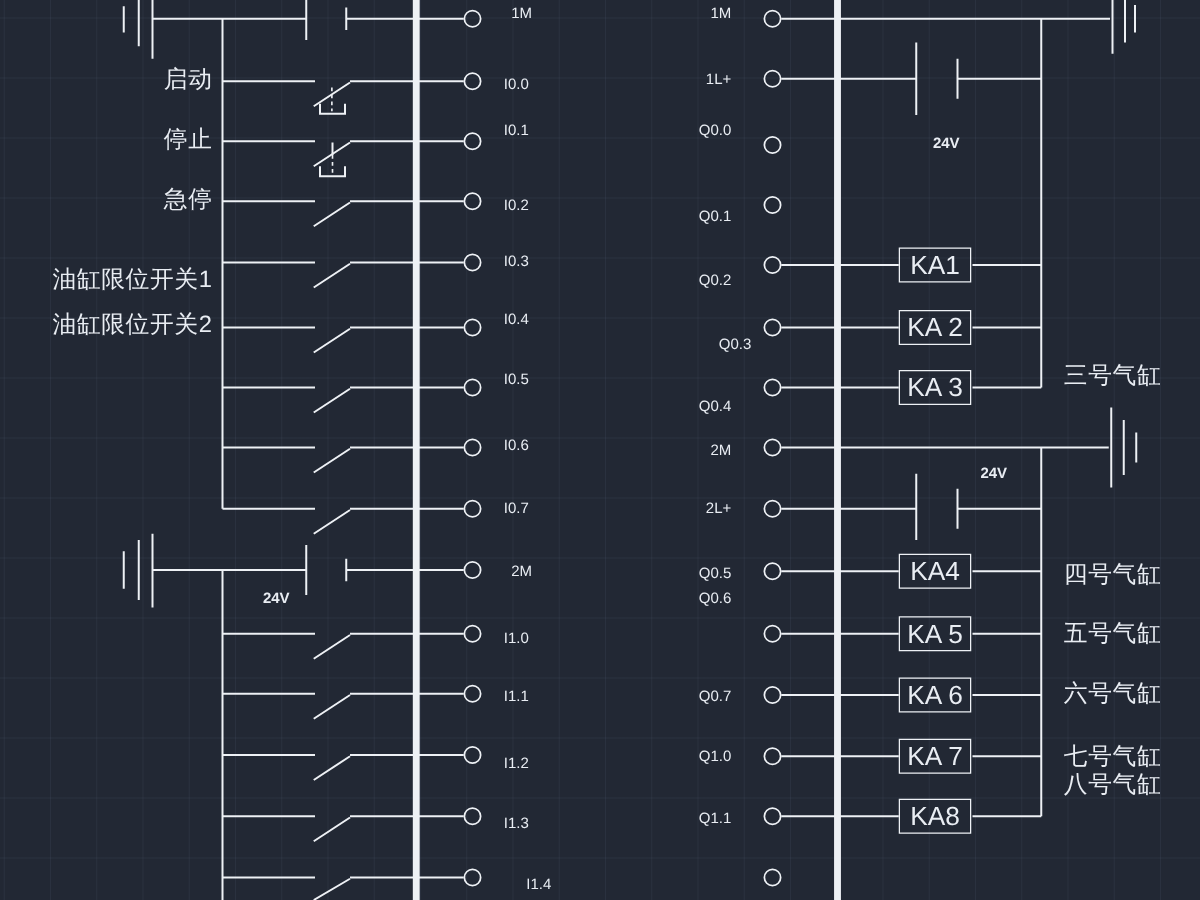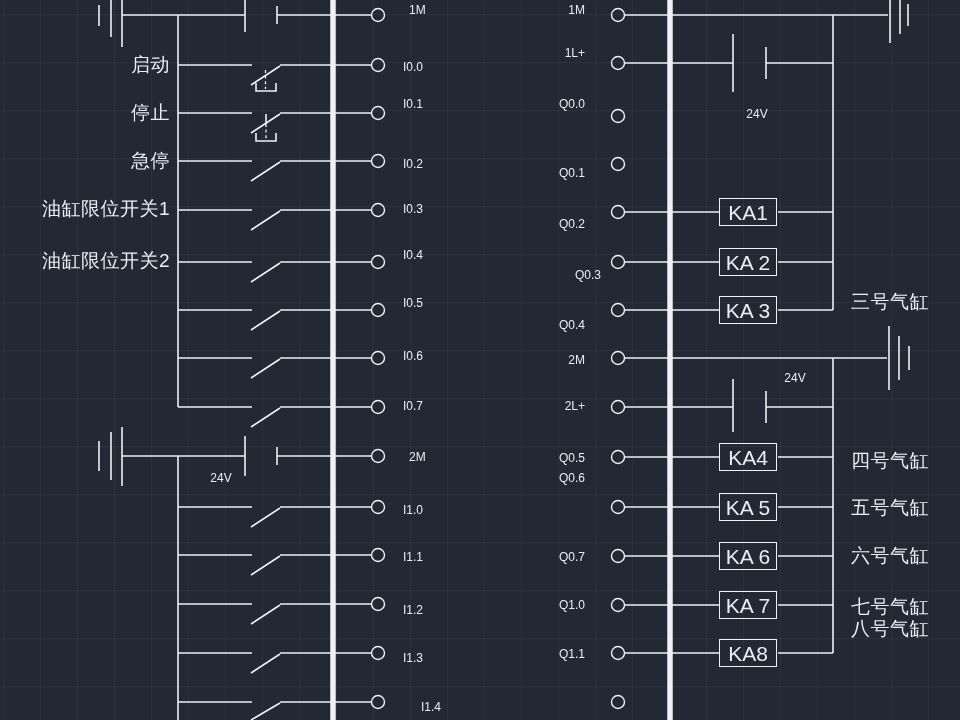--- a/index.html
+++ b/index.html
@@ -18,21 +18,21 @@
     stroke:#eef1f5;stroke-width:1.6;fill:none;stroke-linecap:butt;
   }
   svg.wires circle{stroke-width:1.4;}
   svg.wires line.bus{stroke-width:5.5;}
   svg.wires line.dash{stroke-dasharray:3 2.6;stroke-width:1.3;}
   .lbl{
     position:absolute;color:#e9edf3;white-space:nowrap;
     transform:translateY(-50%);font-size:12px;line-height:1;
   }
   .lbl.ra{transform:translate(-100%,-50%);}
-  .lbl.ctr{transform:translate(-50%,-50%);}
+  .lbl.ctr{transform:translate(-50%,-50%);font-weight:bold;}
   .lbl.cn{font-size:19px;letter-spacing:0.5px;}
   .kabox{
     position:absolute;width:58px;height:28px;border:1.6px solid #eef1f5;
     box-sizing:border-box;display:flex;align-items:center;justify-content:center;
     color:#e9edf3;font-size:21px;line-height:1;
   }
 </style>
 </head>
 <body>
 
@@ -247,42 +247,42 @@
     </g>
     <g>
       <line x1="625" y1="653" x2="719" y2="653"></line>
         <line x1="778" y1="653" x2="833" y2="653"></line>
     </g>
   </svg>
 
   <div class="lbl cn ra" style="left:170px;top:64px">启动</div>
   <div class="lbl cn ra" style="left:170px;top:112px">停止</div>
   <div class="lbl cn ra" style="left:170px;top:160px">急停</div>
-  <div class="lbl cn ra" style="left:170px;top:208px">油缸限位开关1</div>
+  <div class="lbl cn ra" style="left:170px;top:224px">油缸限位开关1</div>
   <div class="lbl cn ra" style="left:170px;top:260px">油缸限位开关2</div>
   <div class="lbl ctr" style="left:221px;top:478px">24V</div>
 
   <div class="lbl" style="left:409px;top:10px">1M</div>
   <div class="lbl" style="left:403px;top:67px">I0.0</div>
   <div class="lbl" style="left:403px;top:104px">I0.1</div>
   <div class="lbl" style="left:403px;top:164px">I0.2</div>
   <div class="lbl" style="left:403px;top:209px">I0.3</div>
   <div class="lbl" style="left:403px;top:255px">I0.4</div>
   <div class="lbl" style="left:403px;top:303px">I0.5</div>
   <div class="lbl" style="left:403px;top:356px">I0.6</div>
   <div class="lbl" style="left:403px;top:406px">I0.7</div>
   <div class="lbl" style="left:409px;top:457px">2M</div>
   <div class="lbl" style="left:403px;top:510px">I1.0</div>
   <div class="lbl" style="left:403px;top:557px">I1.1</div>
   <div class="lbl" style="left:403px;top:610px">I1.2</div>
   <div class="lbl" style="left:403px;top:658px">I1.3</div>
   <div class="lbl" style="left:421px;top:707px">I1.4</div>
 
   <div class="lbl ra" style="left:585px;top:10px">1M</div>
-  <div class="lbl ra" style="left:585px;top:53px">1L+</div>
+  <div class="lbl ra" style="left:585px;top:63px">1L+</div>
   <div class="lbl ra" style="left:585px;top:104px">Q0.0</div>
   <div class="lbl ra" style="left:585px;top:173px">Q0.1</div>
   <div class="lbl ra" style="left:585px;top:224px">Q0.2</div>
   <div class="lbl ra" style="left:601px;top:275px">Q0.3</div>
   <div class="lbl ra" style="left:585px;top:325px">Q0.4</div>
   <div class="lbl ra" style="left:585px;top:360px">2M</div>
   <div class="lbl ra" style="left:585px;top:406px">2L+</div>
   <div class="lbl ra" style="left:585px;top:458px">Q0.5</div>
   <div class="lbl ra" style="left:585px;top:478px">Q0.6</div>
   <div class="lbl ra" style="left:585px;top:557px">Q0.7</div>

